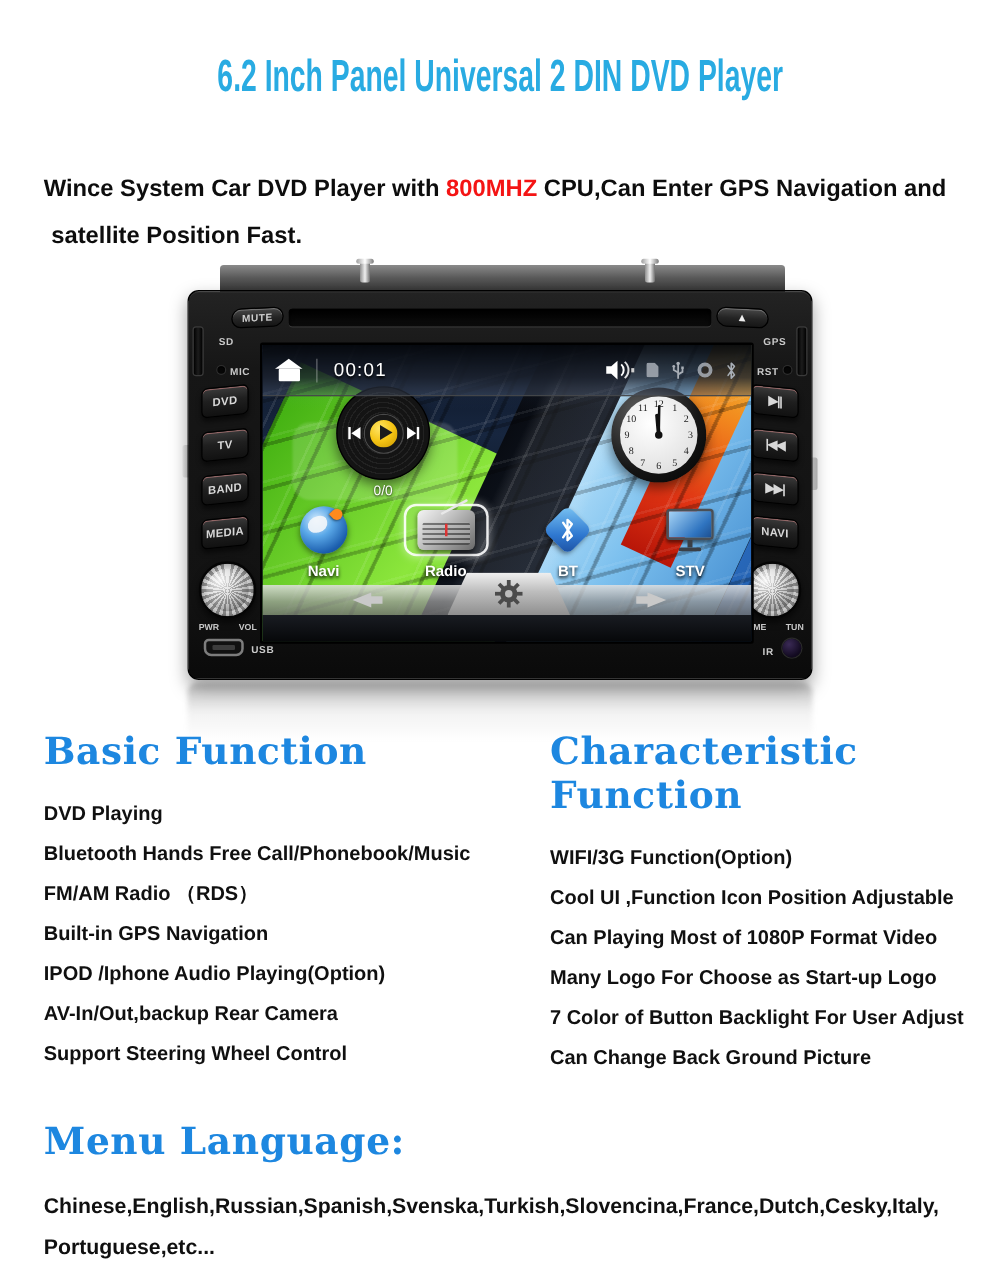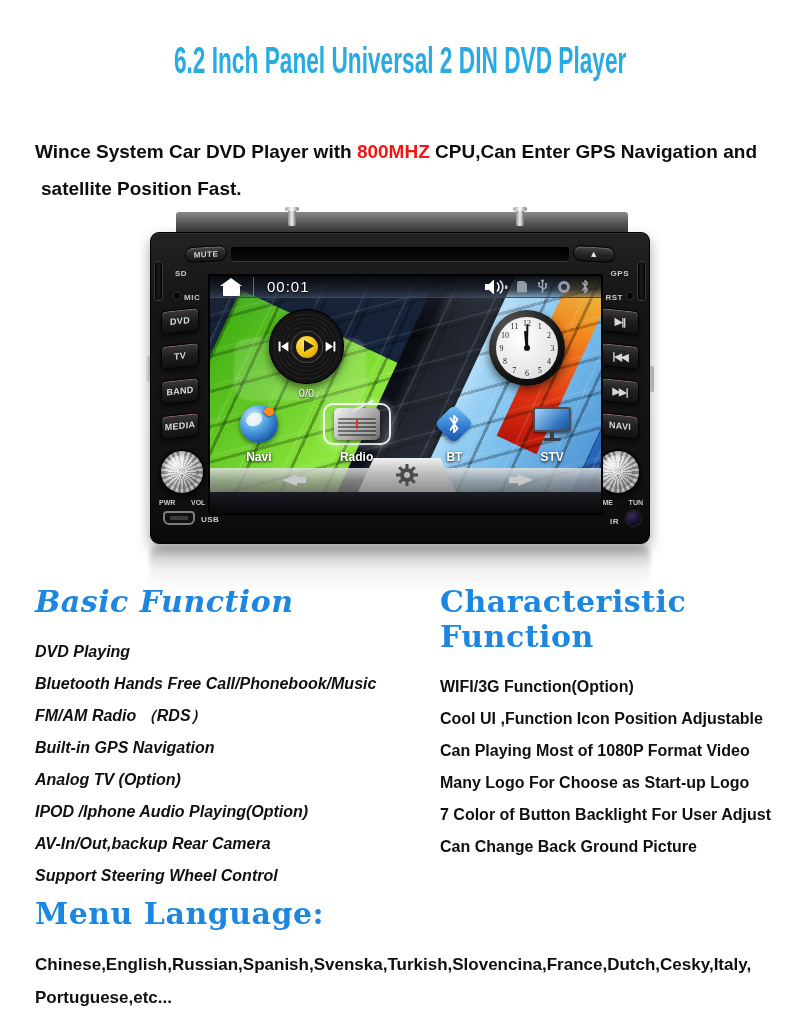--- a/index.html
+++ b/index.html
@@ -99,21 +99,21 @@
      background:
        repeating-linear-gradient(115deg, rgba(255,255,255,.09) 0 2px, transparent 2px 40px),
        repeating-linear-gradient(345deg, rgba(255,255,255,.07) 0 2px, transparent 2px 34px),
        repeating-linear-gradient(115deg, rgba(0,0,0,.30) 0 3px, transparent 3px 40px),
        repeating-linear-gradient(345deg, rgba(0,0,0,.24) 0 3px, transparent 3px 34px);
      background-position:0 0, 0 0, 5px 5px, 5px 5px; }
   .sheen { position:absolute; inset:0; z-index:2; pointer-events:none;
      background:linear-gradient(115deg, transparent 48%, rgba(255,255,255,.08) 50% 62%, transparent 64%),
                 linear-gradient(180deg, rgba(140,170,220,.14), transparent 22%); }
 
-  .statusbar { position:absolute; z-index:4; left:0; top:0; width:100%; height:22px;
+  .statusbar { position:absolute; z-index:4; left:0; top:0; width:100%; height:41px;
      display:flex; align-items:center;
      background:linear-gradient(180deg, rgba(4,7,12,.96), rgba(26,32,44,.82) 65%, rgba(70,82,104,.45));
      border-bottom:1px solid rgba(255,255,255,.25); }
   .home-ic { position:relative; width:17px; height:10px; background:#fff; margin:8px 0 0 13px; border-radius:1px; }
   .home-ic::before { content:''; position:absolute; top:-8px; left:-3px;
      border-left:11.5px solid transparent; border-right:11.5px solid transparent; border-bottom:8px solid #fff; }
   .sb-div { width:1px; height:19px; background:rgba(255,255,255,.35); margin-left:13px; }
   .sb-time { color:#fff; font-size:15px; letter-spacing:1px; margin-left:13px; text-shadow:0 1px 2px #000; }
   .sb-right { margin-left:auto; display:flex; align-items:center; gap:9px; padding-right:10px; }
   .ic-sd { width:10px; height:12px; background:#a8aeb6; border-radius:2px;
@@ -201,21 +201,21 @@
   .screen-shade { position:absolute; z-index:3; left:0; top:216px; width:100%; height:25px;
      background:linear-gradient(180deg,#191c22,#030405); }
 
   .reflection { position:absolute; left:150px; top:340px; width:500px; height:46px; border-radius:8px;
      background:linear-gradient(180deg, rgba(60,60,60,.30), rgba(140,140,140,.10) 55%, rgba(255,255,255,0));
      filter:blur(2px); }
 
   
   .features { position:absolute; top:584px; left:0; width:800px; display:flex; }
   .fcol { padding-left:35px; }
-  .fcol.basic { width:420px;font-style:italic; }
+  .fcol.basic { width:420px; }
   .fcol.char { flex:1; padding-left:20px; }
   .fhead { font-family:"DejaVu Serif","Liberation Serif",serif; font-weight:600; font-size:30px;
      color:#1d87e0; letter-spacing:.5px; margin-bottom:17px; }
   .fitem { font-size:16px; font-weight:bold; color:#101010; line-height:32px; white-space:nowrap; }
 
   .menu { position:absolute; top:896px; left:35px; width:740px; }
   .menu .fhead { }
   .langs { font-size:17px; font-weight:bold; color:#101010; line-height:33px; }
 
   svg { display:block; }
@@ -419,21 +419,20 @@
     <div class="reflection"></div>
   </div>
 
   <div class="features">
     <div class="fcol basic">
       <div class="fhead">Basic Function</div>
       <div class="fitem">DVD Playing</div>
       <div class="fitem">Bluetooth Hands Free Call/Phonebook/Music</div>
       <div class="fitem">FM/AM Radio （RDS）</div>
       <div class="fitem">Built-in GPS Navigation</div>
-      <div class="fitem">Analog TV (Option)</div>
       <div class="fitem">IPOD /Iphone Audio Playing(Option)</div>
       <div class="fitem">AV-In/Out,backup Rear Camera</div>
       <div class="fitem">Support Steering Wheel Control</div>
     </div>
     <div class="fcol char">
       <div class="fhead">Characteristic Function</div>
       <div class="fitem">WIFI/3G Function(Option)</div>
       <div class="fitem">Cool UI ,Function Icon Position Adjustable</div>
       <div class="fitem">Can Playing Most of 1080P Format Video</div>
       <div class="fitem">Many Logo For Choose as Start-up Logo</div>

